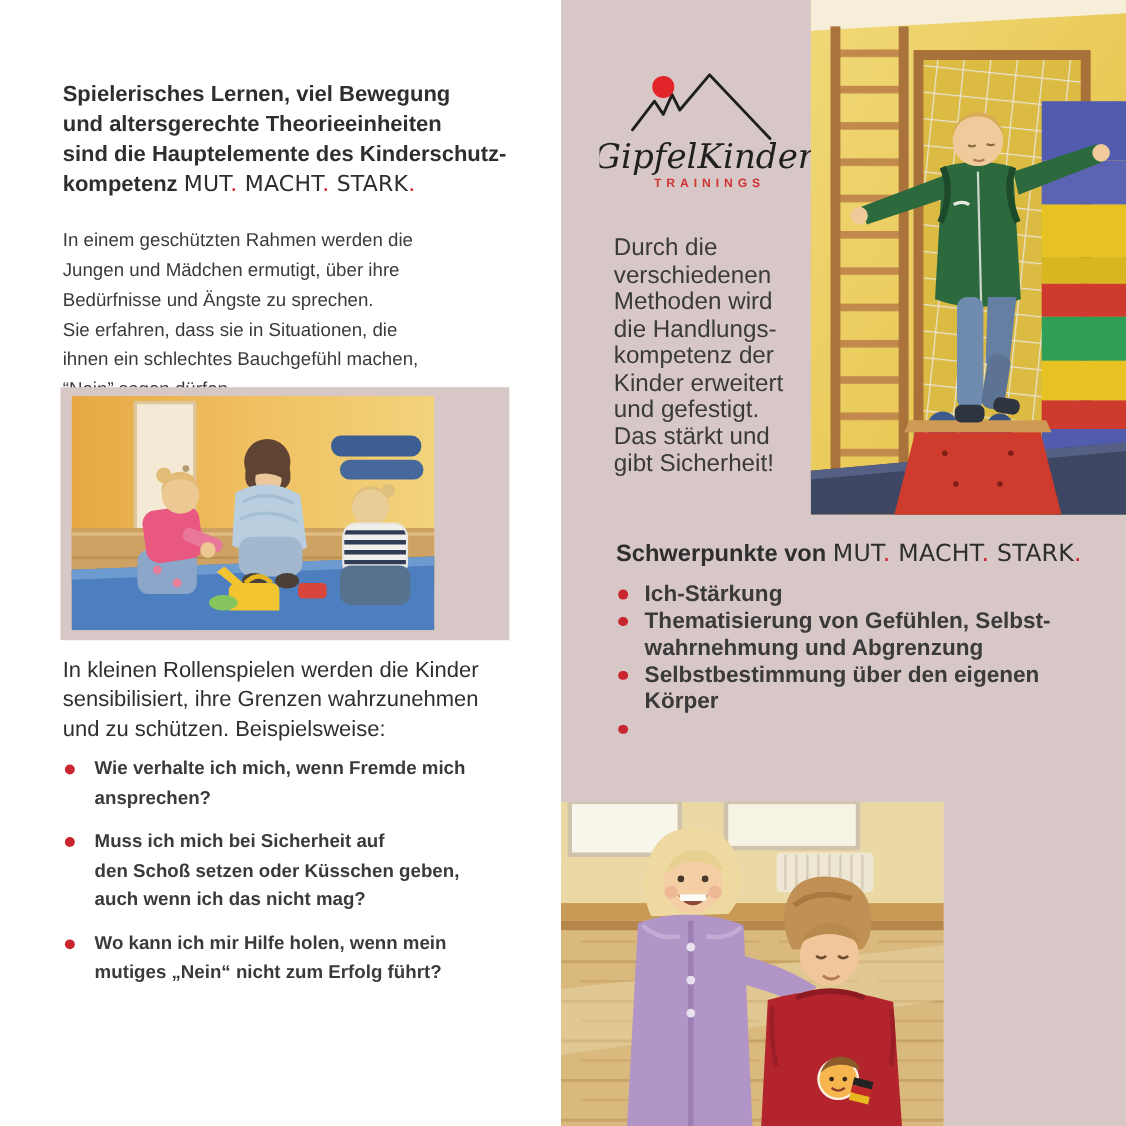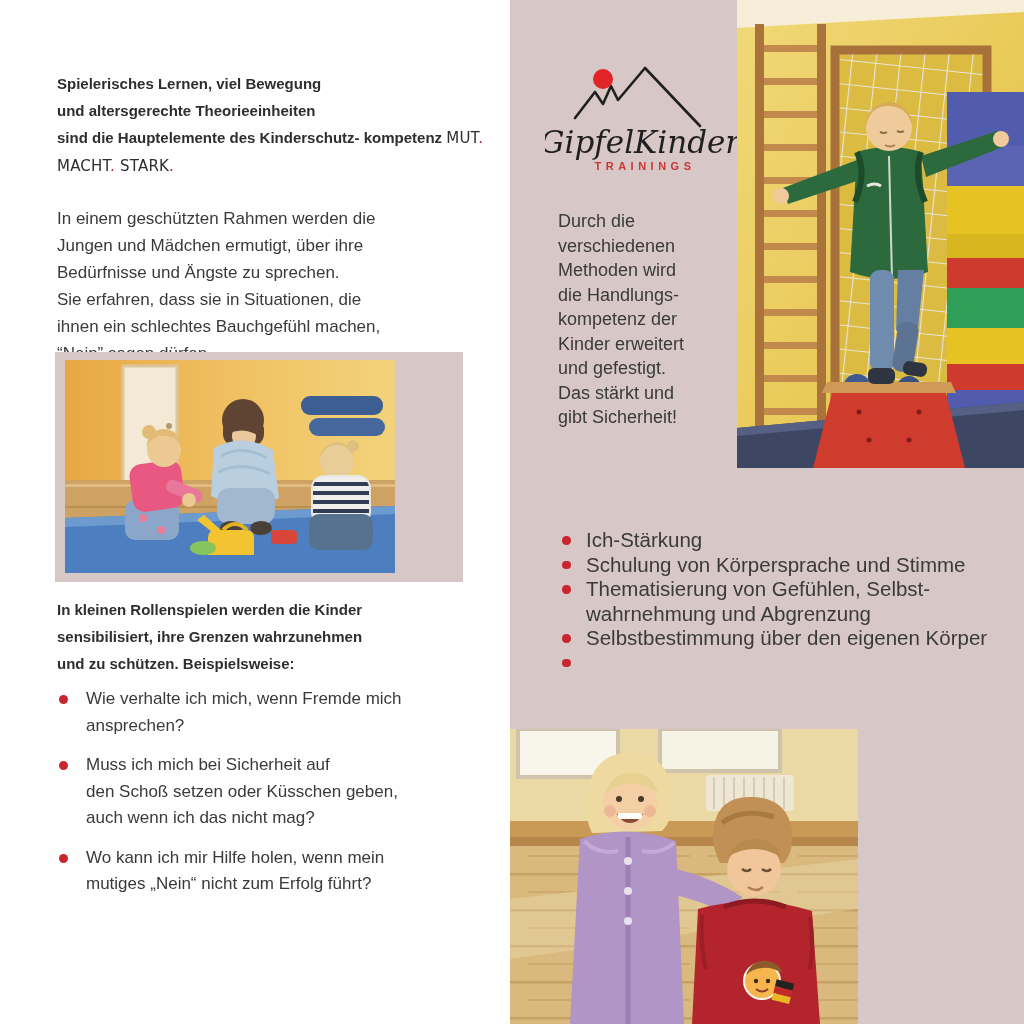--- a/index.html
+++ b/index.html
@@ -12,51 +12,51 @@
   .page{
     position:relative;width:1024px;height:1024px;background:#ffffff;overflow:hidden;
     font-family:"Liberation Sans", sans-serif;color:var(--ink);
   }
   .pre{white-space:pre-line;}
   .abs{position:absolute;}
 
   
   .headline{
     left:57px;top:60px;width:460px;
-    font-size:15px;font-weight:bold;line-height:27px;color:var(--ink);
+    font-size:20px;font-weight:bold;line-height:27px;color:var(--ink);
   }
   .brand{font-family:"DejaVu Sans", sans-serif;font-weight:normal;letter-spacing:.2px;}
   .brand .bd{color:var(--accent);}
   .intro{
     left:57px;top:188px;width:440px;
     font-size:17px;line-height:27px;color:var(--body);
   }
   .photo-frame{
     left:55px;top:352px;width:408px;height:230px;background:var(--pink);
   }
   .photo-frame svg{position:absolute;left:10px;top:8px;width:330px;height:213px;}
   .subhead{
     left:57px;top:596px;width:460px;margin:0;
-    font-size:15px;font-weight:bold;line-height:27px;color:var(--ink);
-  }
-  ul.blist{list-style:none;margin:0;padding:0;}
+    font-size:20px;font-weight:normal;line-height:27px;color:var(--ink);
+  }
+  ul.blist{list-style:none;margin:0;padding:0;font-weight:bold;}
   ul.blist li{position:relative;white-space:pre-line;}
   ul.blist li .dot{
     position:absolute;left:2px;border-radius:50%;background:var(--accent);
   }
   .q-list{left:57px;top:686px;width:440px;font-size:17px;line-height:26.5px;color:var(--body);}
   .q-list li{padding-left:29px;margin-bottom:13px;}
   .q-list li .dot{top:9px;width:9px;height:9px;}
 
   
   .pink-panel{left:510px;top:0;width:514px;height:1024px;background:var(--pink);}
   .logo-box{left:545px;top:56px;width:215px;height:120px;}
   .methods{
     left:558px;top:191px;width:195px;
-    font-size:18px;line-height:24.5px;color:var(--body);
+    font-size:22px;line-height:24.5px;color:var(--body);
   }
   .photo-top{left:737px;top:0;width:287px;height:468px;}
   .photo-top svg,.photo-bottom svg{position:absolute;left:0;top:0;width:100%;height:100%;}
   .focus-heading{
     left:560px;top:490px;width:450px;margin:0;
     font-size:21.5px;font-weight:bold;line-height:26px;color:var(--ink);
   }
   .focus-list{left:560px;top:528px;width:450px;font-size:20.5px;line-height:24.5px;color:var(--body);}
   .focus-list li{padding-left:26px;}
   .focus-list li .dot{top:8px;width:8.5px;height:8.5px;}
@@ -237,24 +237,24 @@
       <path d="M143,132 q4,2 7,0 M160,131 q4,2 7,0" stroke="#8a6b42" stroke-width="2" fill="none"></path>
       <path d="M148,145 q5,3 10,0" stroke="#b07c58" stroke-width="2" fill="none"></path>
       <rect x="133" y="270" width="24" height="102" rx="9" fill="#6f8bad"></rect>
       <path d="M161,270 h26 l-6,58 q-12,12 -22,2 z" fill="#647fa2"></path>
       <rect x="158" y="322" width="21" height="50" rx="8" fill="#5d7394" transform="rotate(9 168 347)"></rect>
       <rect x="131" y="368" width="27" height="16" rx="6" fill="#2e3440"></rect>
       <rect x="166" y="362" width="24" height="14" rx="6" fill="#2e3440" transform="rotate(9 178 369)"></rect>
     </svg>
   </div>
 
+  <h2 class="abs focus-heading"><span>Schwerpunkte von </span><span class="brand"><span>MUT</span><span class="bd">.</span> <span>MACHT</span><span class="bd">.</span> <span>STARK</span><span class="bd">.</span></span></h2>
 
   <ul class="abs blist focus-list">
       <li><span class="dot"></span><span>Ich-Stärkung</span></li>
-      <li><span class="dot"></span><span>Schulung von Körpersprache und Stimme</span></li>
       <li><span class="dot"></span><span>Thematisierung von Gefühlen, Selbst-
 wahrnehmung und Abgrenzung</span></li>
       <li><span class="dot"></span><span>Selbstbestimmung über den eigenen Körper</span></li>
       <li><span class="dot"></span></li>
     </ul>
 
   <div class="abs photo-bottom">
     <svg viewBox="0 0 348 295" preserveAspectRatio="none">
       <defs>
         <pattern id="p3planks" width="90" height="36" patternUnits="userSpaceOnUse">

